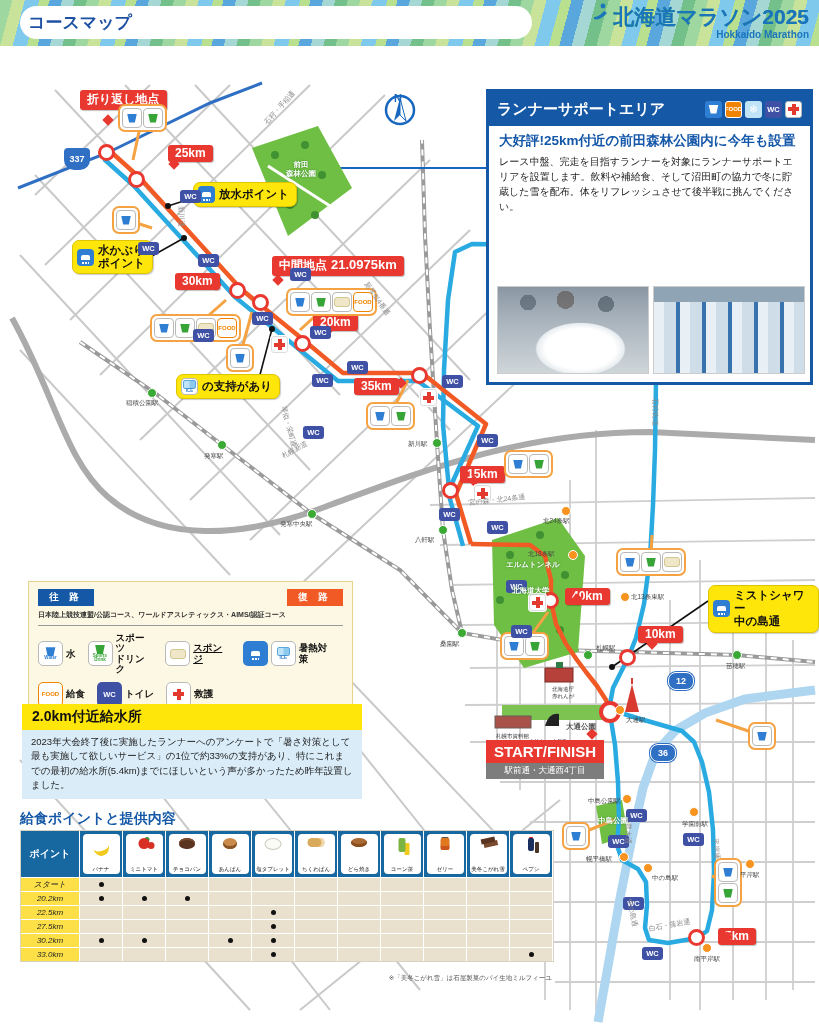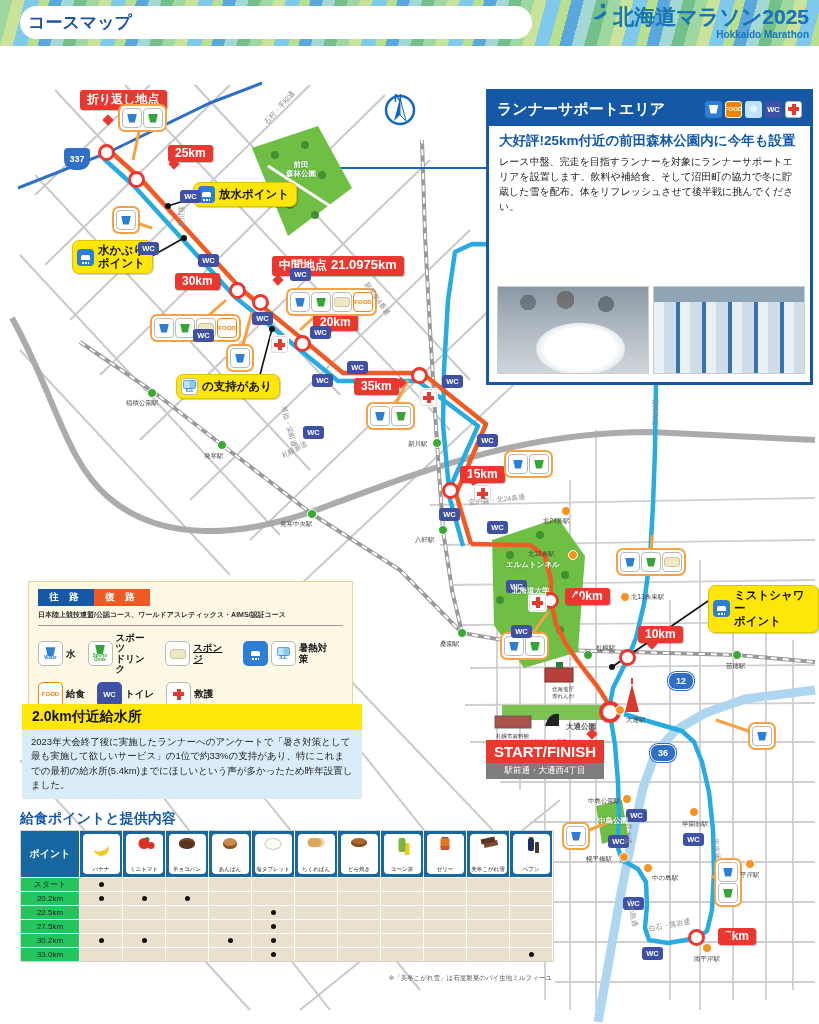--- a/index.html
+++ b/index.html
@@ -94,21 +94,21 @@
     radial-gradient(circle 8px at 72% 20%,#2c3a4477 99%,transparent),
     radial-gradient(ellipse 58px 34px at 55% 72%,#ffffff 60%,#e8edf0 75%,transparent 78%),
     linear-gradient(180deg,#8a97a3,#aab4bd 40%,#cfd6da);}
   .ph2{background:
     linear-gradient(180deg,#8fa4b5 0 18%,transparent 18%),
     repeating-linear-gradient(90deg,#e8f0f5 0 10px,#cfdde8 10px 22px,#3873ad 22px 26px),
     repeating-linear-gradient(0deg,#3873ad 0 4px,#5d92c2 4px 22px);}
   
   .lbox{position:absolute;left:28px;top:581px;width:325px;height:124px;background:#fdf8e3;
     border:1.5px solid #e5d48a;box-sizing:border-box;z-index:10;padding:7px 9px;}
-  .lbadges{display:flex;}
+  .lbadges{display:flex;justify-content:space-between;}
   .lbadge{color:#fff;font-weight:bold;font-size:9.5px;width:56px;text-align:center;padding:2px 0;letter-spacing:4px;}
   .lb-out{background:#1559a6;} .lb-ret{background:#f15a24;}
   .lcert{font-size:7px;font-weight:bold;color:#333;margin-top:4px;border-bottom:1px solid #999;padding-bottom:5px;}
   .lrow{display:flex;align-items:center;margin-top:7px;gap:4px;}
   .litem{display:flex;align-items:center;gap:3px;margin-right:8px;}
   .litem .mi{width:25px;height:25px;border-radius:5px;}
   .litem .llab{font-size:9.5px;font-weight:800;color:#111;white-space:pre-line;line-height:1.1;}
   
   .wbox{position:absolute;left:22px;top:704px;width:340px;z-index:10;}
   .wbox-t{background:#ffe60a;font-weight:800;font-size:14px;color:#111;padding:4px 10px;}
@@ -117,21 +117,21 @@
   .ft-title{position:absolute;left:20px;top:810px;font-size:14px;font-weight:800;color:#1559a6;z-index:10;}
   .ftable{position:absolute;left:20px;top:830px;width:532px;z-index:10;background:#fff;border:1px solid #d8d2c0;}
   .fhead{display:flex;}
   .fh0{width:58px;background:#1767a0;color:#fff;font-weight:bold;font-size:10px;
     display:flex;align-items:center;justify-content:center;border-right:1px solid #fff;}
   .fh{width:43px;height:46px;background:#1767a0;display:flex;align-items:center;justify-content:center;border-right:1px solid #fff;box-sizing:border-box;}
   .fhbox{width:37px;height:40px;background:#fff;border-radius:4px;display:flex;flex-direction:column;align-items:center;justify-content:flex-end;padding-bottom:2px;box-sizing:border-box;position:relative;}
   .fhl{font-size:5.5px;color:#111;text-align:center;line-height:1.1;width:36px;}
   .fi{position:absolute;top:4px;left:50%;transform:translateX(-50%);display:block;}
   .frow{display:flex;border-top:1px solid #fff;}
-  .frl{width:58px;background:#22c55e;color:#222;font-size:8px;display:flex;align-items:center;justify-content:center;border-right:1px solid #fff;height:13px;}
+  .frl{width:58px;background:#fde047;color:#222;font-size:8px;display:flex;align-items:center;justify-content:center;border-right:1px solid #fff;height:13px;font-style:italic;}
   .fc{width:43px;height:13px;background:#e9e1cd;border-right:1px solid #fff;display:flex;align-items:center;justify-content:center;box-sizing:border-box;}
   .fdot{width:5px;height:5px;border-radius:50%;background:#111;}
   .ft-note{position:absolute;left:300px;top:974px;width:252px;text-align:right;font-size:6.5px;color:#555;z-index:10;}
   
   .fi-banana{width:16px;height:13px;border:0;border-bottom:5px solid #f2c91d;border-radius:50%;transform:translateX(-50%) rotate(-15deg);}
   .fi-tomato{width:11px;height:11px;background:#d93025;border-radius:50%;box-shadow:7px 2px 0 -2px #d93025,3px -4px 0 -3px #3a8e2f;}
   .fi-chocopan{width:16px;height:11px;background:#5a3420;border-radius:50% 50% 45% 45%;box-shadow:inset 0 2px 0 #7a4a2e;}
   .fi-anpan{width:14px;height:11px;background:#c98a4b;border-radius:50%;box-shadow:inset 0 -3px 0 #8a5526;}
   .fi-salt{width:15px;height:10px;background:#fbfbf6;border:1px solid #c9c9bd;border-radius:50%;}
   .fi-chikuwa{width:17px;height:9px;background:#d9a95c;border-radius:5px;box-shadow:inset -3px 0 0 #f0d9ad;}
@@ -334,21 +334,21 @@
       <div class="" style="left: 486px; top: 740px; z-index: 8;">
         <div class="sf-main">START/FINISH</div>
         <div class="sf-sub">駅前通・大通西4丁目</div>
       </div>
       <div class="diam" style="left: 588px; top: 730px;"></div>
       <div class="plabel" style="left: 193px; top: 182px;"><span class="mi mi-shower" style="width: 17px; height: 17px; white-space: pre-line;"><span class="shw" style="white-space: pre-line;"></span></span><span style="white-space: pre-line;">放水ポイント</span></div>
       <div class="plabel" style="left: 72px; top: 240px;"><span class="mi mi-shower" style="width: 17px; height: 17px; white-space: pre-line;"><span class="shw" style="white-space: pre-line;"></span></span><span style="white-space: pre-line;">水かぶり
 ポイント</span></div>
       <div class="plabel" style="left: 176px; top: 374px;"><span class="mi mi-ice" style="width: 17px; height: 17px; white-space: pre-line;"><span class="icecq" style="white-space: pre-line;"></span><span class="milbl" style="white-space: pre-line;">ICE</span></span><span style="white-space: pre-line;">の支持があり</span></div>
       <div class="plabel" style="left: 708px; top: 585px;"><span class="mi mi-shower" style="width: 17px; height: 17px; white-space: pre-line;"><span class="shw" style="white-space: pre-line;"></span></span><span style="white-space: pre-line;">ミストシャワー
-ポイント</span></div>
+中の島通</span></div>
       <div class="cluster" style="left: 118px; top: 104px;">
         <span class="mi mi-water" style="width: 20px; height: 20px;">
           <span class="cupg"></span>
         </span>
         <span class="mi mi-drink" style="width: 20px; height: 20px;">
           <span class="cupg"></span>
         </span>
       </div>
       <div class="cluster" style="left: 112px; top: 206px;">
         <span class="mi mi-water" style="width: 20px; height: 20px;">

